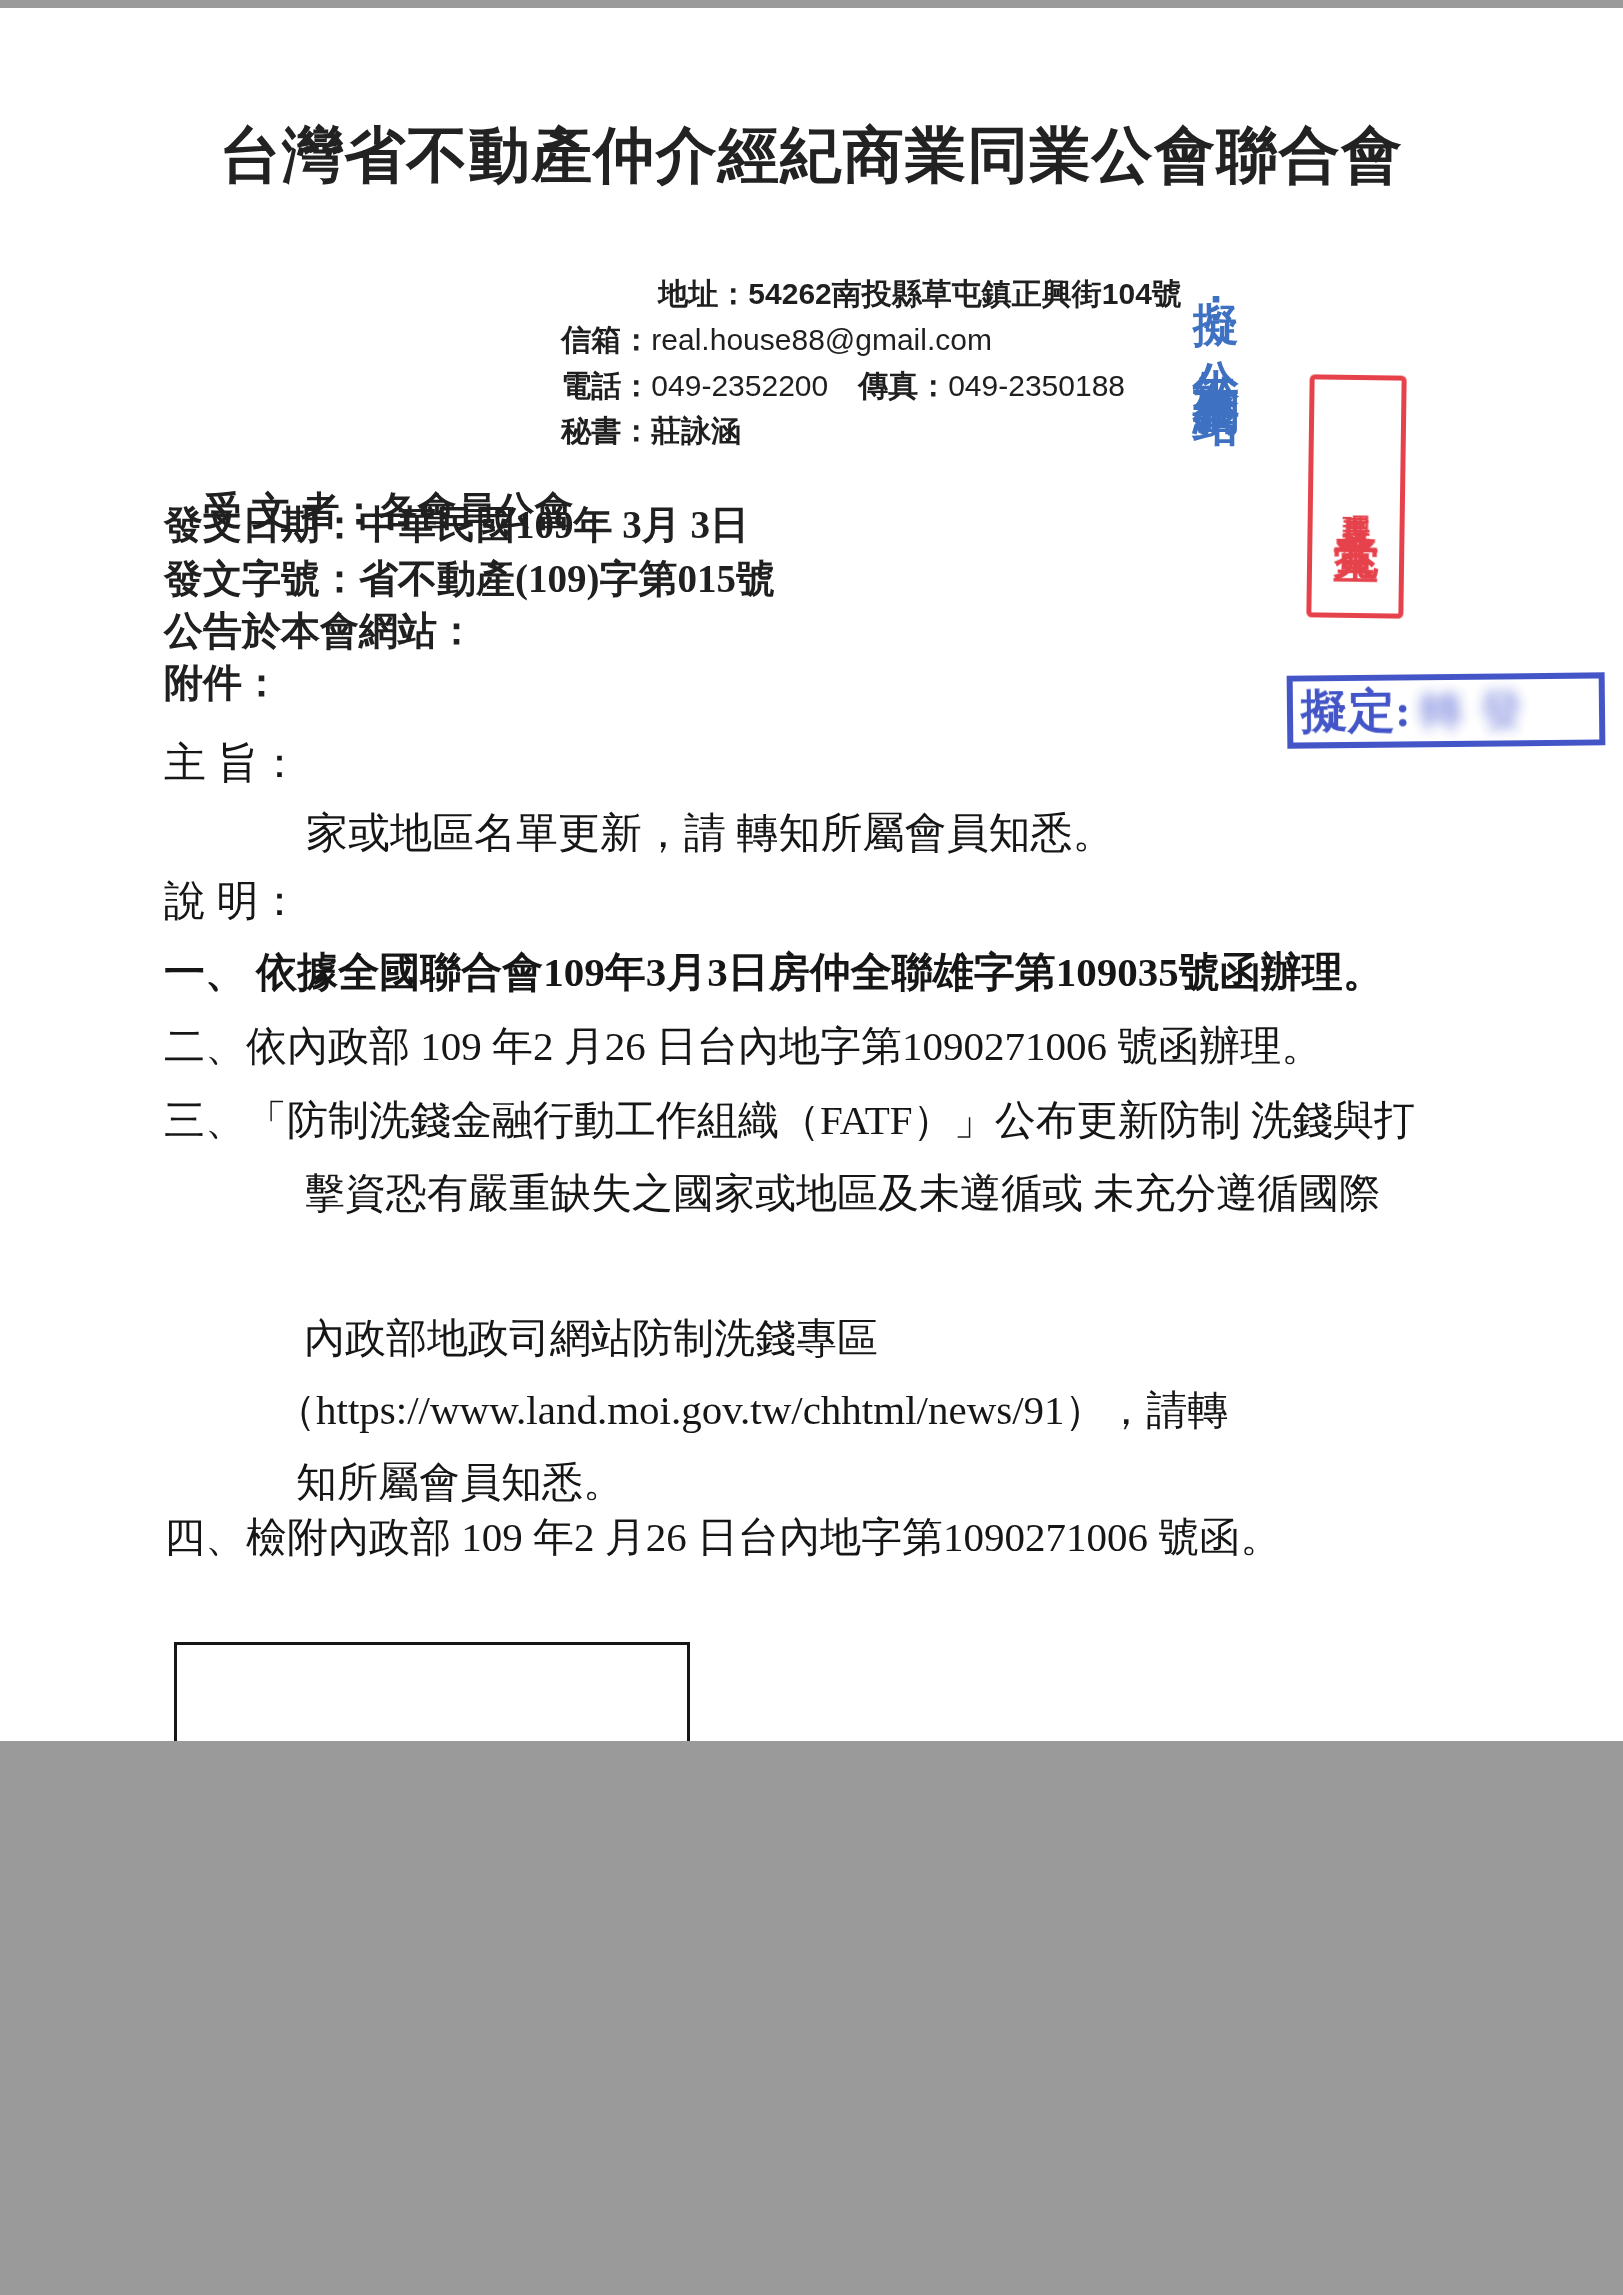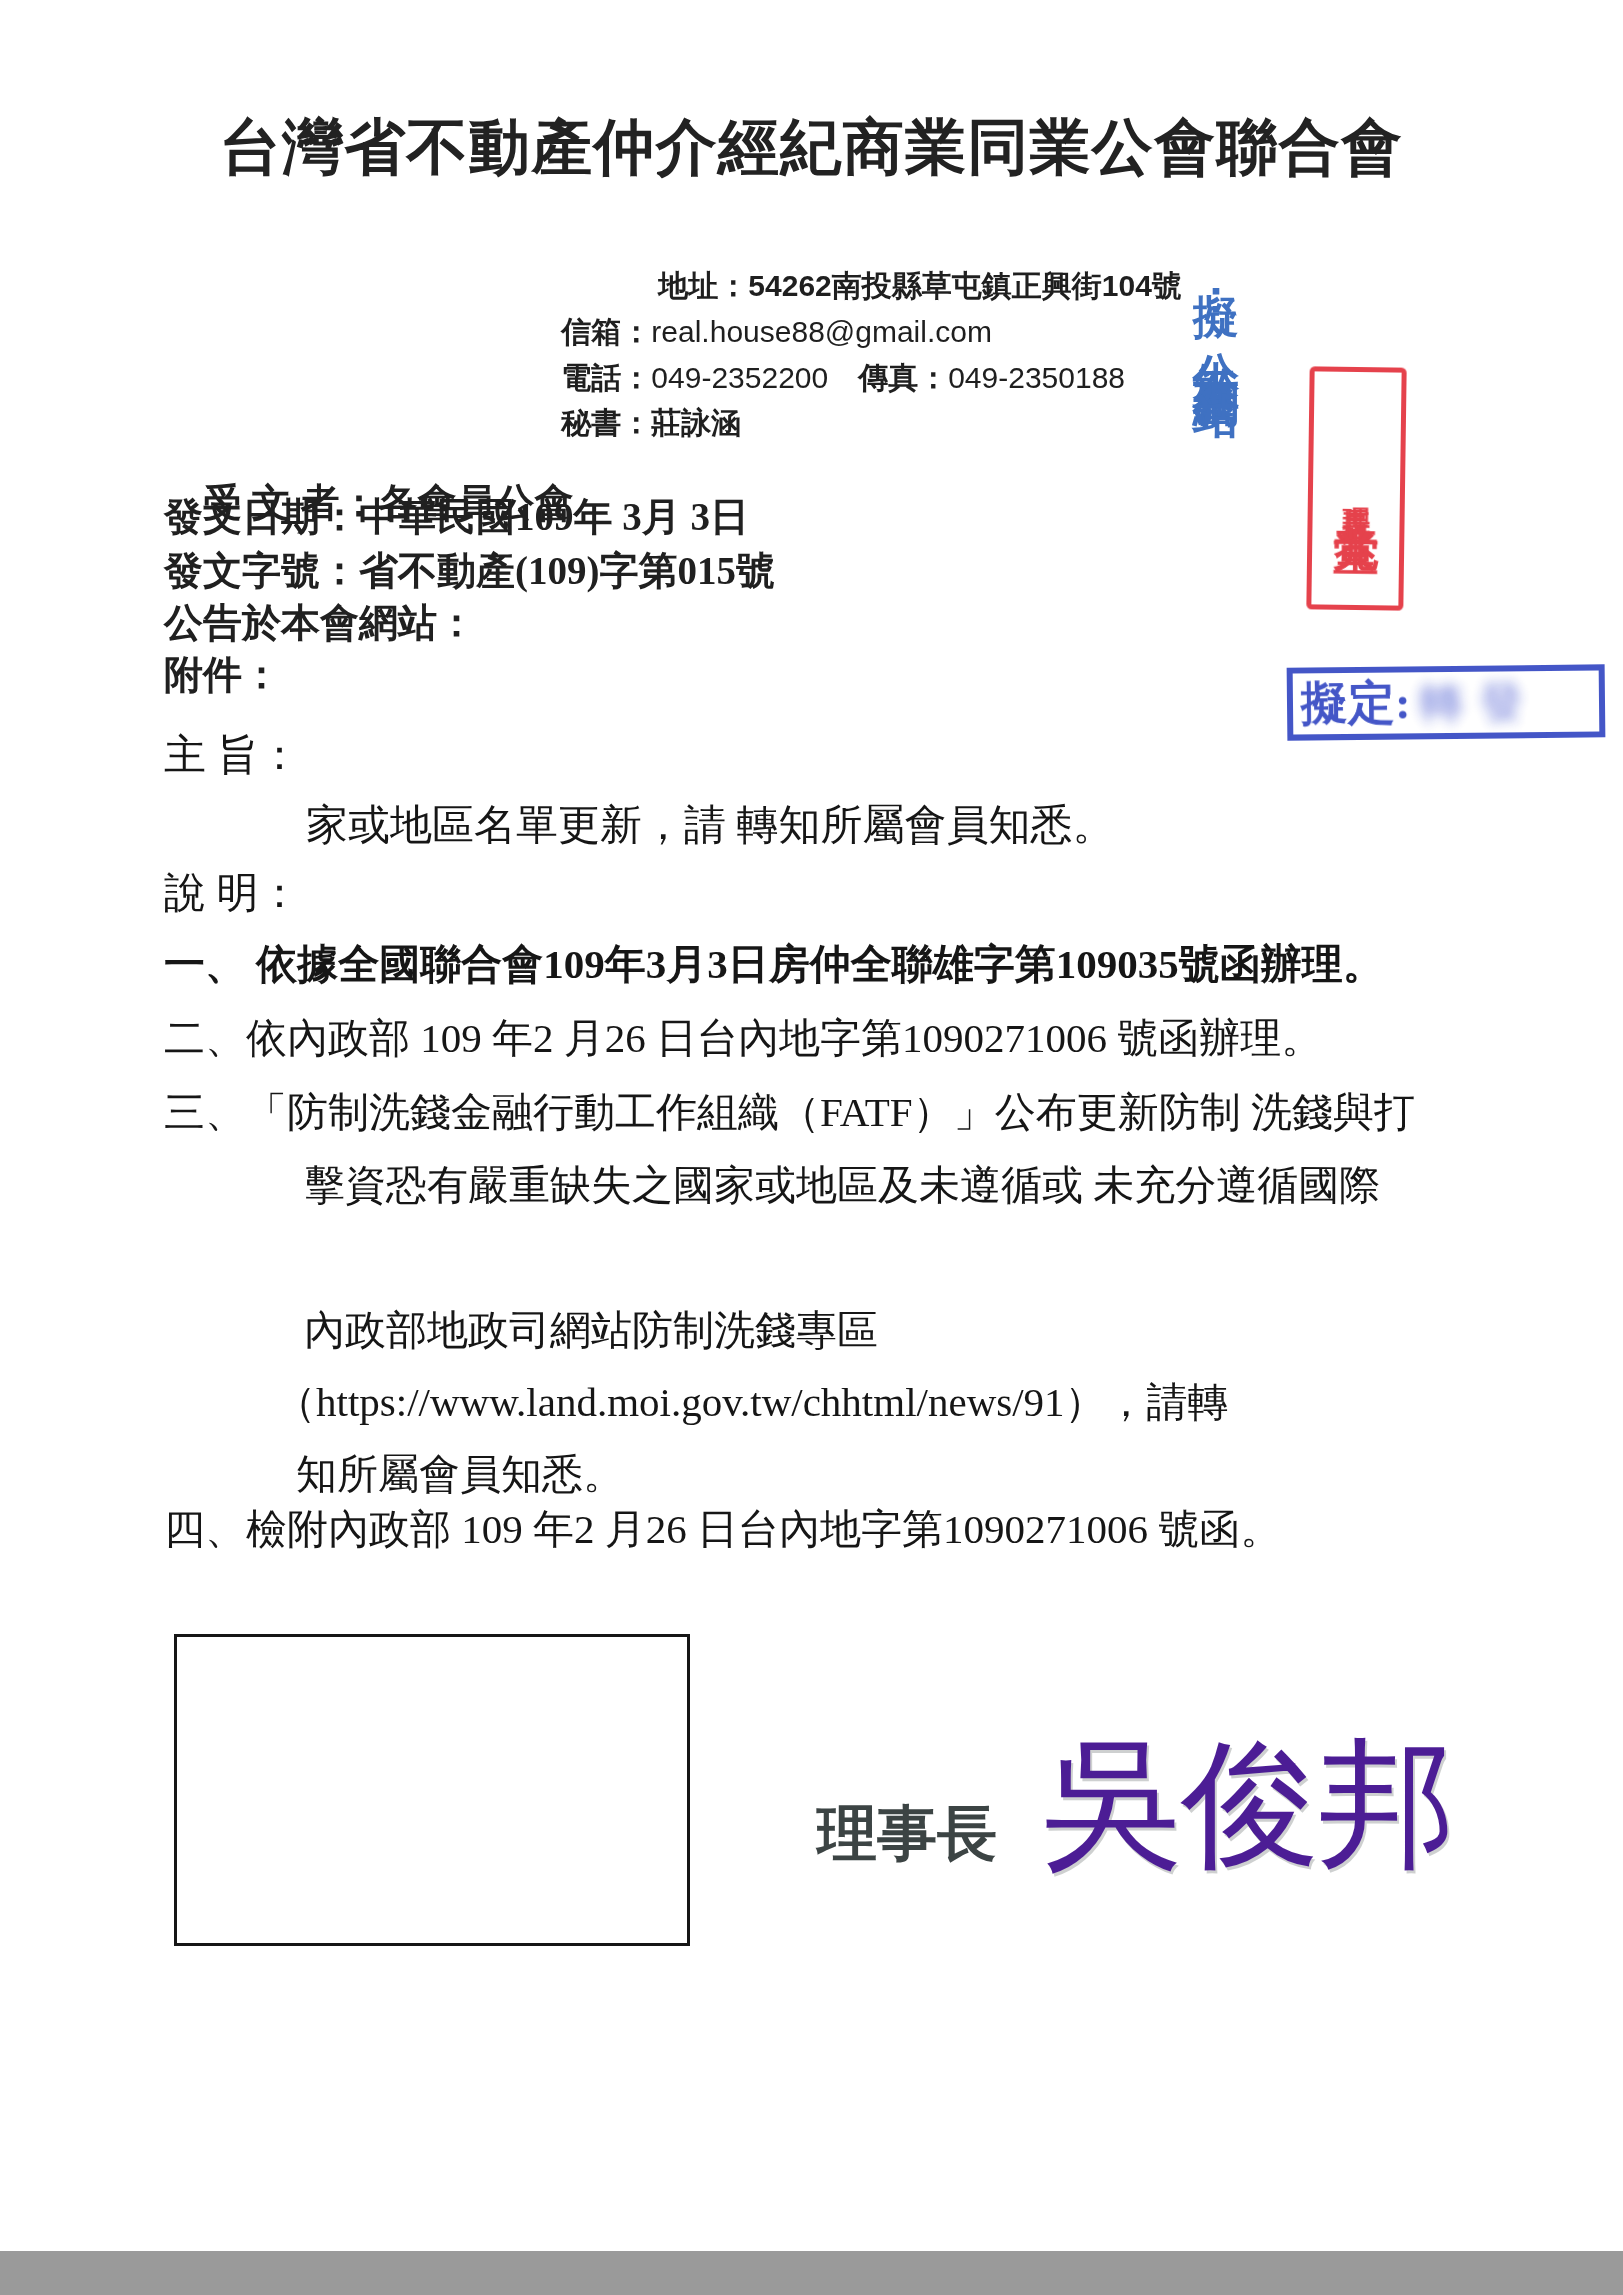--- a/index.html
+++ b/index.html
@@ -1,22 +1,23 @@
 <!DOCTYPE html>
 <html style="font-size:10.5px"><head>
 <meta charset="utf-8">
 <style>
   html,body{margin:0;padding:0;background:#9a9a9a;}
   .page{
     position:relative;
-    width:1623px;height:2251px;
+    width:1623px;height:1733px;
     background:#ffffff;
     font-family:"Liberation Serif","DejaVu Serif",serif;
     color:#1b1b1b;
     overflow:hidden;
+    margin-top:8px;
   }
   .abs{position:absolute;white-space:pre;line-height:1;}
   
   .doc-title{
     left:0;right:0;top:117px;text-align:center;
     font-size:61px;font-weight:700;letter-spacing:1.3px;color:#222;
   }
   .contact{
     font-family:"Liberation Sans","DejaVu Sans",sans-serif;
     font-size:30px;font-weight:700;color:#1f1f1f;

